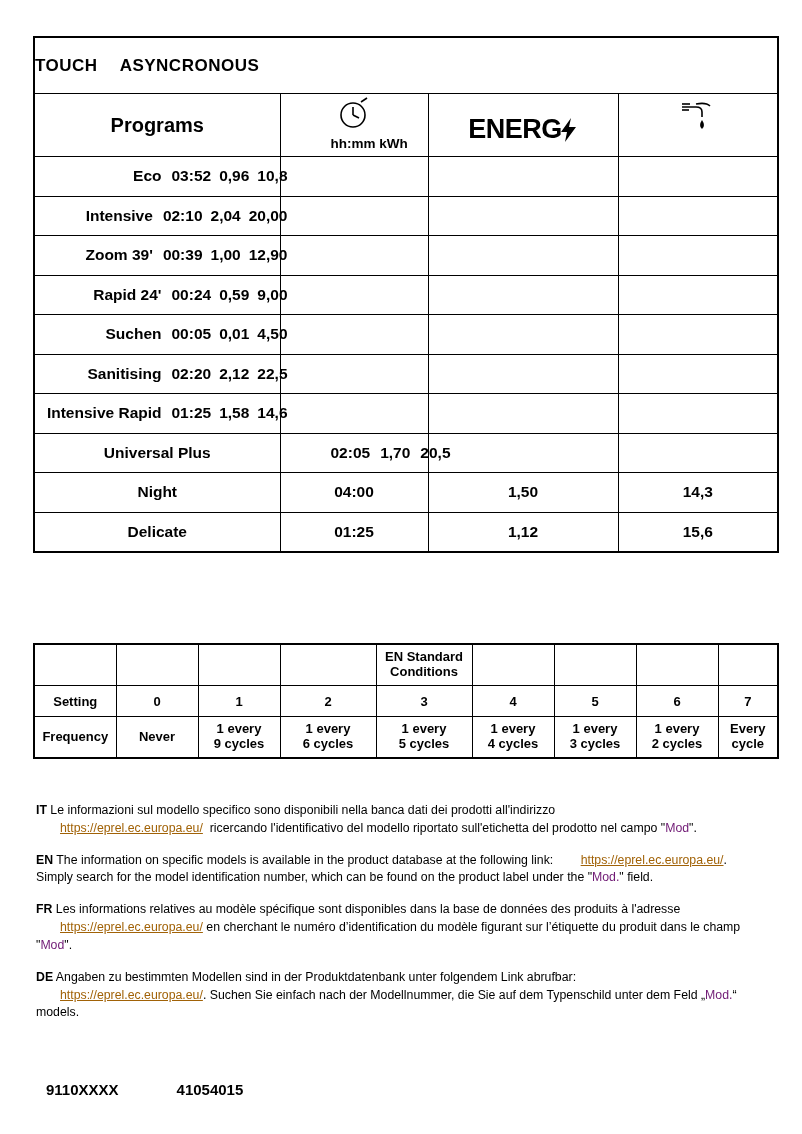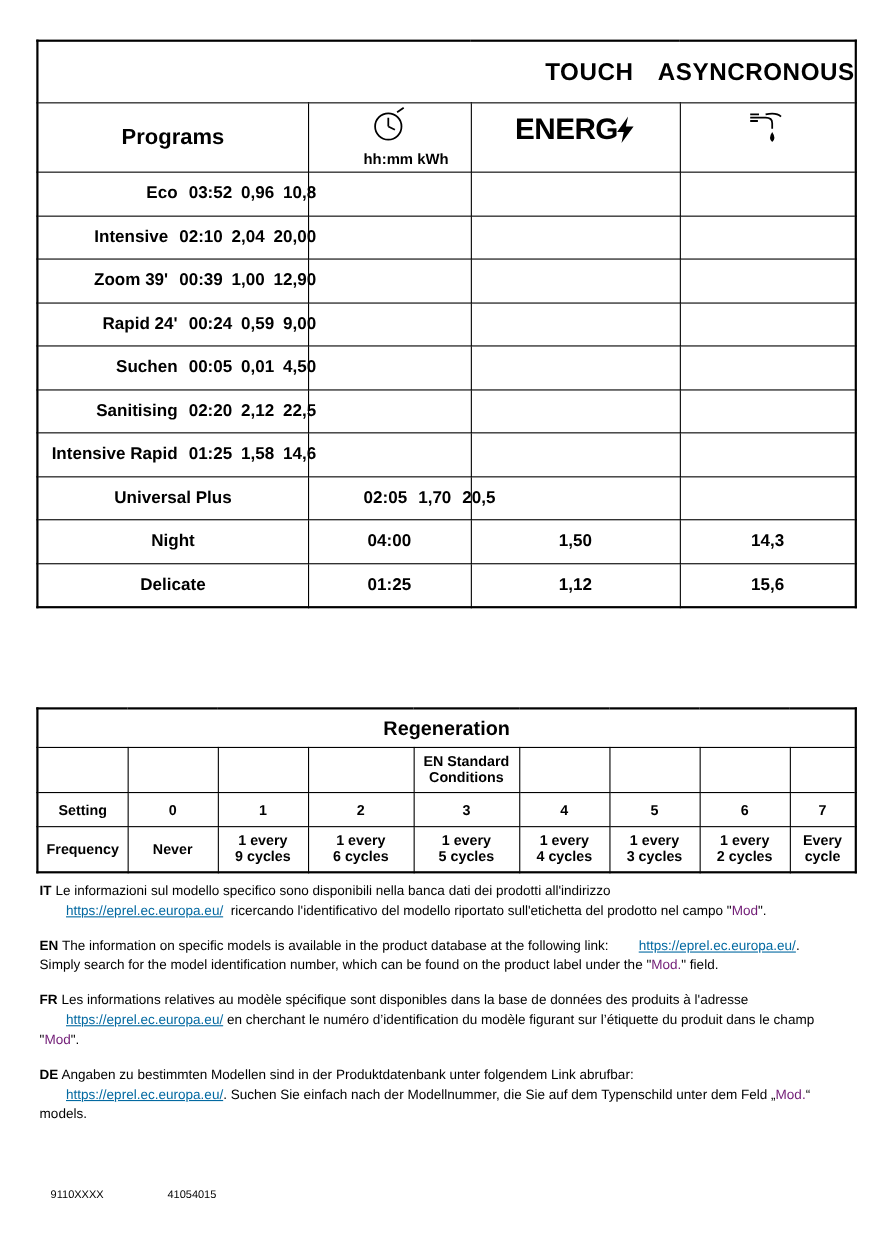--- a/index.html
+++ b/index.html
@@ -38,22 +38,22 @@
     border: 1.5px solid #000;
     padding: 0;
     vertical-align: middle;
   }
   .outer-thick {
     border: 2.5px solid #000 !important;
   }
 
   .title-cell {
     height: 55px;
-    text-align: right;
-    font-size: 22px;
+    text-align: left;
+    font-size: 17px;
     font-weight: bold;
     letter-spacing: 0.5px;
   }
   .title-cell .t1 { margin-right: 22px; }
 
   .hdr-row td { height: 62px; }
   .hdr-programs {
     text-align: center;
     font-size: 20px;
     font-weight: bold;
@@ -163,35 +163,35 @@
     position: absolute;
     left: 36px;
     top: 802px;
     width: 730px;
     font-size: 12.3px;
     line-height: 1.45;
   }
   .note { margin-bottom: 14px; }
   .note .lang { font-weight: bold; }
   .lnk {
-    color: #0369a1;
+    color: #a16207;
     text-decoration: underline;
     padding-left: 24px;
   }
   .mod {
     color: #701a75;
   }
 
   
   .footer {
     position: absolute;
     left: 46px;
     top: 1081px;
-    font-size: 10px;
-    font-weight: normal;
+    font-size: 15px;
+    font-weight: bold;
   }
   .footer .code2 { display: inline-block; margin-left: 58px; }
 </style>
 </head>
 <body>
 
 <div class="page">
 
   <div class="prog-wrap">
     <table class="prog outer-thick">
@@ -217,21 +217,21 @@
                   <circle cx="16" cy="19" r="12" stroke="#000" stroke-width="1.6" fill="none"></circle>
                   <line x1="16" y1="19" x2="16" y2="11" stroke="#000" stroke-width="1.6"></line>
                   <line x1="16" y1="19" x2="22" y2="22" stroke="#000" stroke-width="1.6"></line>
                   <line x1="24" y1="6" x2="30" y2="2" stroke="#000" stroke-width="1.6"></line>
                 </svg>
               </span>
               <span class="units">hh:mm  kWh</span>
             </div>
           </td>
           <td class="hdr-icon-cell">
-            <div class="icon-box" style="justify-content:flex-start;padding-top:8px;">
+            <div class="icon-box" style="justify-content:center;padding-top:8px;">
               <span>
                 <span class="energ-logo">ENERG</span><svg width="18" height="26" viewBox="0 0 18 26" style="vertical-align:-5px;margin-left:-2px;">
                     <polygon points="11,1 1,15 7,15 5,25 16,10 9,10" fill="#000"></polygon>
                   </svg>
               </span>
             </div>
           </td>
           <td class="hdr-icon-cell">
             <div class="icon-box" style="padding-top:6px;">
               <span>
@@ -362,23 +362,20 @@
         <col style="width:82px">
         <col style="width:96px">
         <col style="width:96px">
         <col style="width:82px">
         <col style="width:82px">
         <col style="width:82px">
         <col style="width:60px">
       </colgroup>
       <tbody>
         <tr>
-          <td class="regen-title" colspan="9">Regeneration</td>
-        </tr>
-        <tr>
           <td class="regen-cond"></td>
           <td class="regen-cond"></td>
           <td class="regen-cond"></td>
           <td class="regen-cond"></td>
           <td class="regen-cond">
             <div>EN Standard</div>
             <div>Conditions</div>
           </td>
           <td class="regen-cond"></td>
           <td class="regen-cond"></td>

